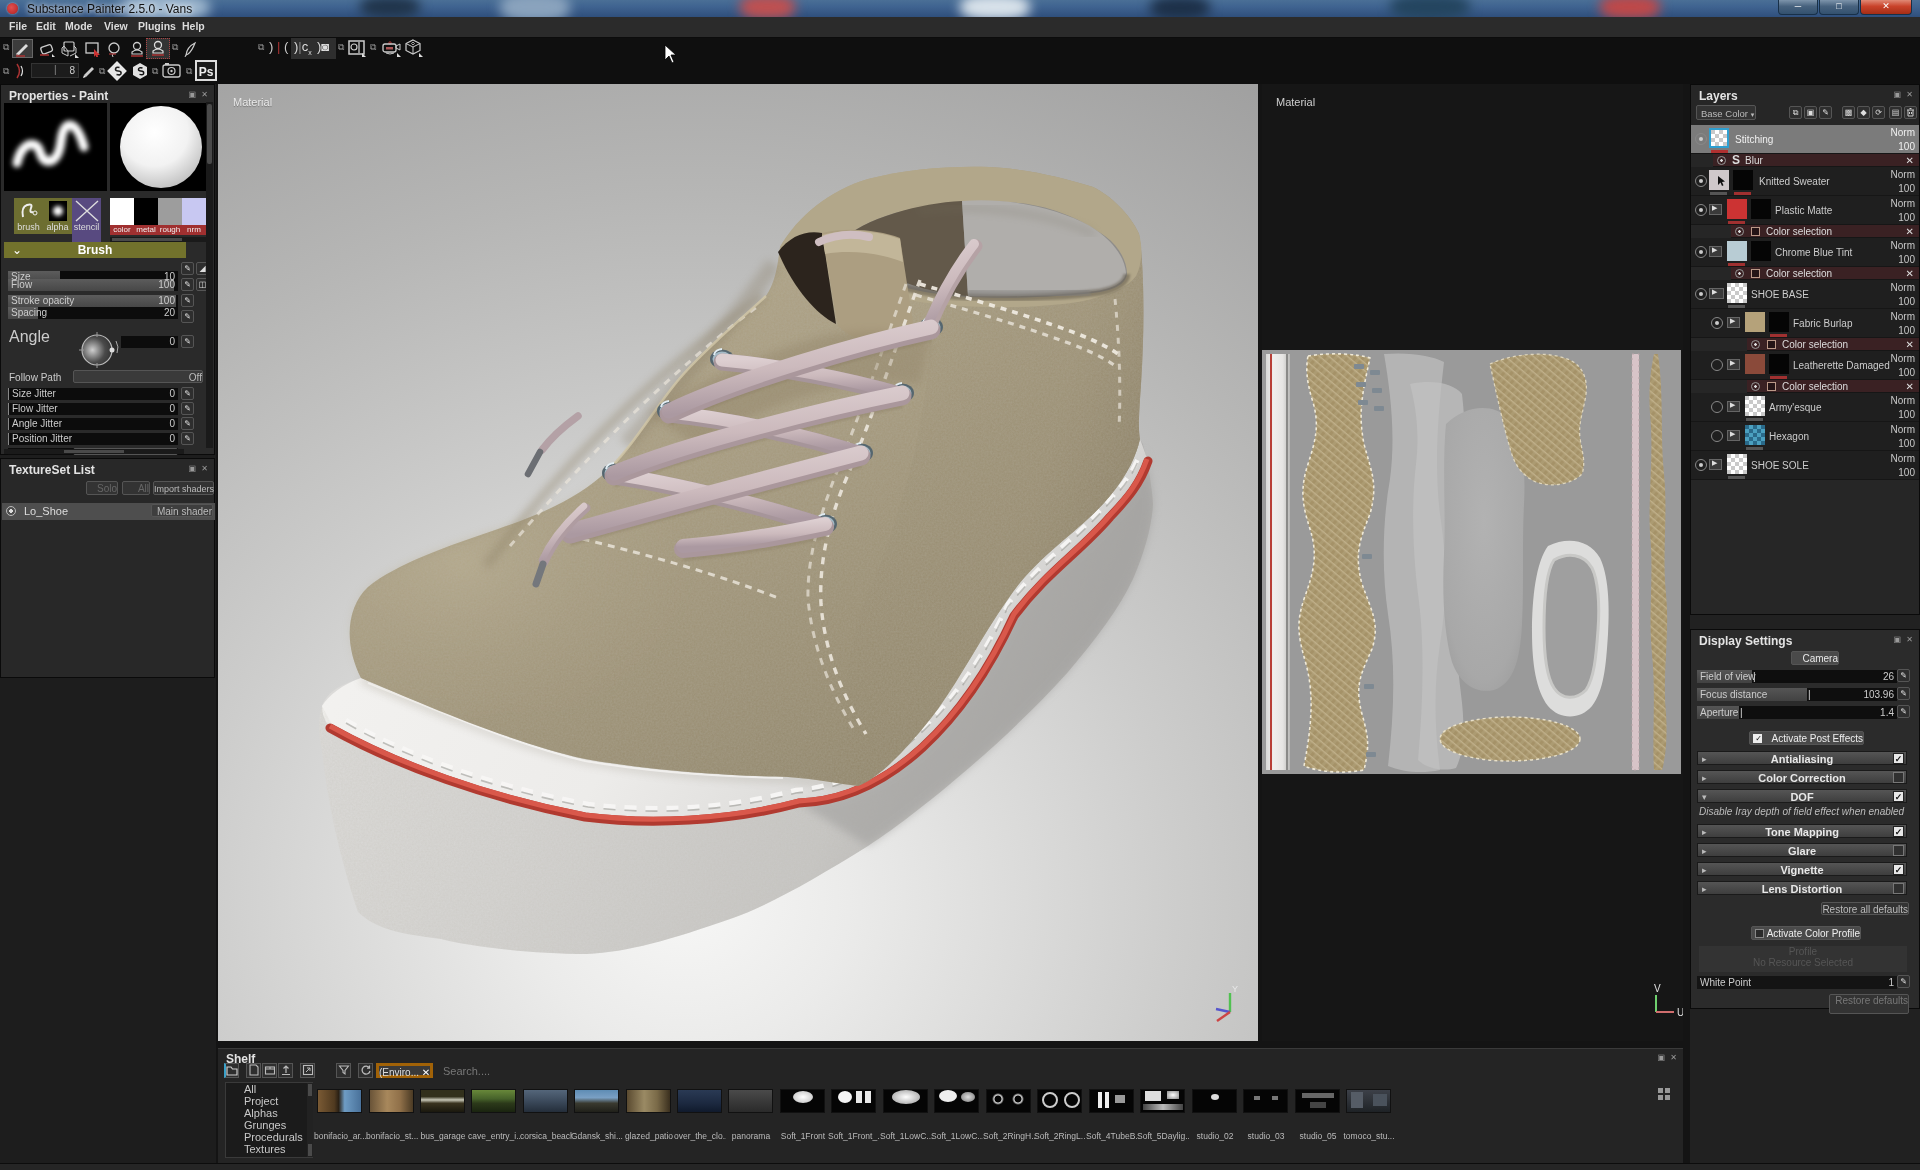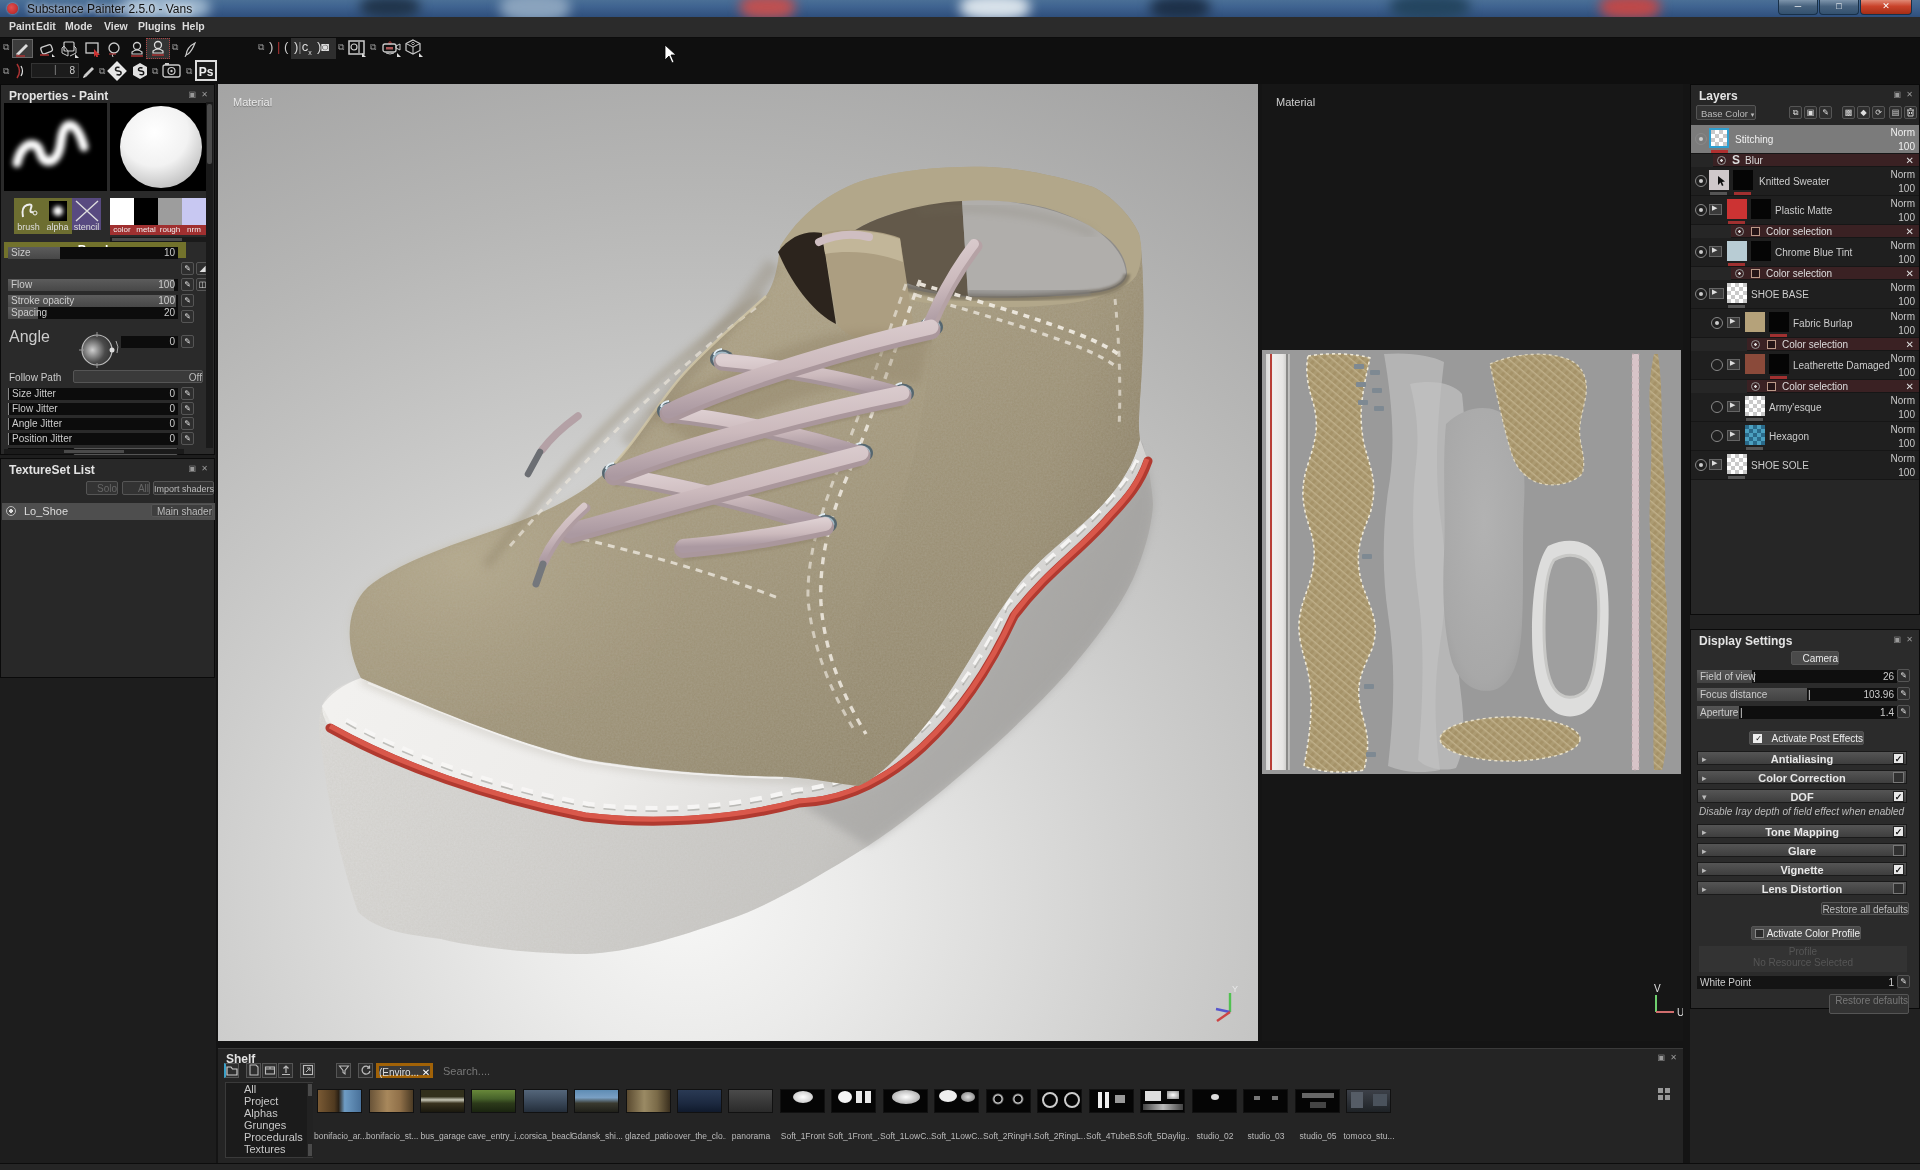--- a/index.html
+++ b/index.html
@@ -90,21 +90,21 @@
     <div class="blob" style="left:1600px;top:-5px;width:60px;height:24px;background:#c04848"></div>
     <div id="appicon" class="abs"></div>
     <div id="title-text" class="abs">Substance Painter 2.5.0 - Vans</div>
     <div class="winbtns abs">
         <div class="winbtn">─</div>
         <div class="winbtn">□</div>
         <div class="winbtn close">✕</div>
       </div>
   </div>
   <div id="menubar" class="abs">
-    <span style="left:9px">Paint</span>
+    <span style="left:9px">File</span>
       <span style="left:36px">Edit</span>
       <span style="left:65px">Mode</span>
       <span style="left:104px">View</span>
       <span style="left:138px">Plugins</span>
       <span style="left:182px">Help</span>
   </div>
   <div id="toolbar1" class="abs">
     <span class="tbicon" style="left:3px;top:4px;font-size:9px;color:#999">⧉</span>
     <span class="tbicon" style="left:12px;top:1px;width:21px;height:19px;background:#3c3c3c;border:1px solid #666"><svg width="19" height="17">
           <path d="M3 14 L13 4 L15 6 L6 15 Z" fill="#ddd"></path>
@@ -232,36 +232,36 @@
           </svg>
       </div>
       <div class="bbtn" style="left:13px;background:#6d6e31"><svg width="22" height="24" style="margin-top:1px">
             <path d="M5 18 Q3 8 9 6 Q15 4 13 9 Q11 14 15 13" fill="none" stroke="#eee" stroke-width="2"></path>
             <circle cx="17" cy="14" r="2" fill="none" stroke="#eee" stroke-width="1"></circle>
           </svg><div style="margin-top:-3px">brush</div></div>
       <div class="bbtn" style="left:42px;background:#6d6e31"><svg width="22" height="24" style="margin-top:1px">
             <rect x="2" y="2" width="18" height="20" fill="#000"></rect>
             <circle cx="11" cy="12" r="5" fill="#fff" filter="blur(2px)"></circle>
           </svg><div style="margin-top:-3px">alpha</div></div>
-      <div class="bbtn" style="left:71px;background:#584a80;height:32px"><svg width="26" height="24" style="margin-top:1px">
+      <div class="bbtn" style="left:71px;background:#584a80;height:44px"><svg width="26" height="24" style="margin-top:1px">
             <path d="M2 2 L24 22 M24 2 L2 22" stroke="#ddd" stroke-width="1.4"></path>
           </svg><div style="margin-top:-3px">stencil</div></div>
       <div class="chanw" style="left:109px;background:#fff"></div>
         <div class="chanl" style="left:109px">color</div>
       <div class="chanw" style="left:133px;background:#000"></div>
         <div class="chanl" style="left:133px">metal</div>
       <div class="chanw" style="left:157px;background:#9d9d9d"></div>
         <div class="chanl" style="left:157px">rough</div>
       <div class="chanw" style="left:181px;width:24px;background:#c8c8f2"></div>
         <div class="chanl" style="left:181px;width:24px">nrm</div>
       <div class="abs" style="left:109px;top:152px;width:96px;height:5px;background:#1a1a1a">
           <div style="position:absolute;left:2px;top:1px;width:70px;height:3px;background:#4a4a4a"></div>
         </div>
       <div class="brushhead"><span style="position:absolute;left:8px;top:0px;font-weight:normal">⌄</span>Brush</div>
-      <div class="slider" style="top:162px">
+      <div class="slider" style="top:186px">
           <div class="fill" style="width:52px"></div>
           <span class="lab">Size</span>
           <span class="val">10</span>
         </div>
       <div class="sbtn" style="left:180px;top:177px">✎</div>
         <div class="sbtn" style="left:195px;top:177px">◢</div>
       <div class="slider" style="top:194px">
           <div class="fill" style="width:166px"></div>
           <span class="lab">Flow</span>
           <span class="val">100</span>

